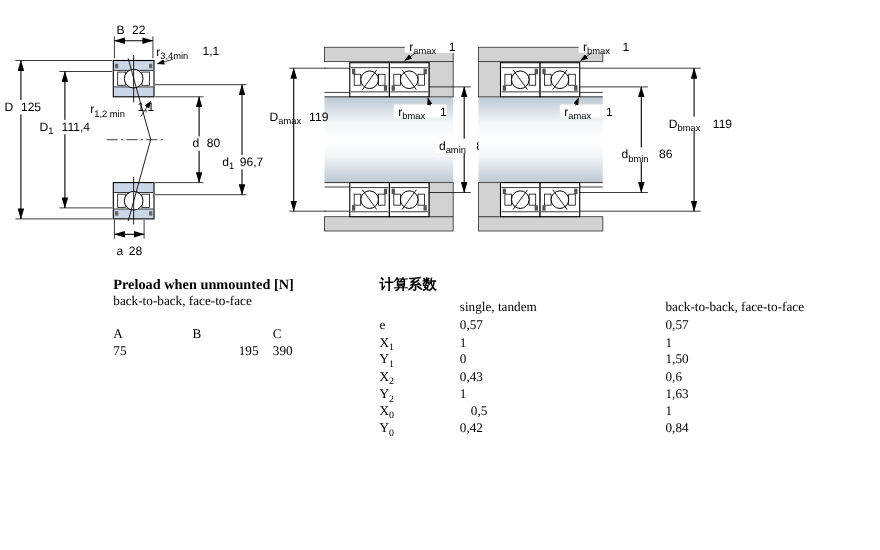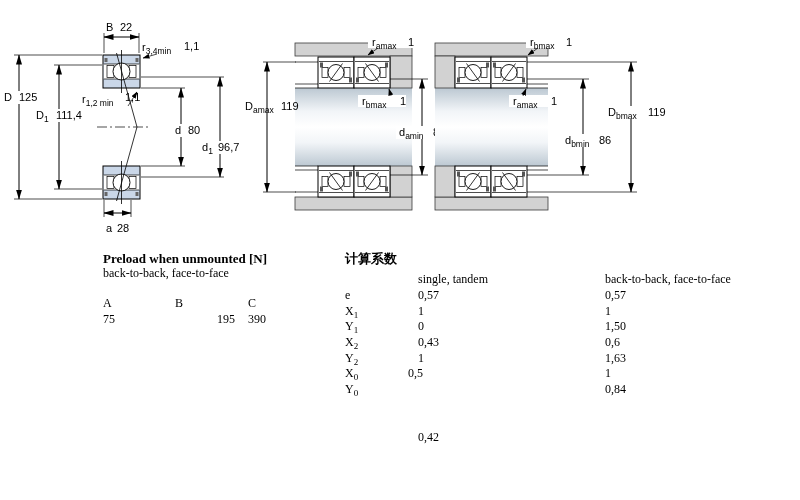--- a/index.html
+++ b/index.html
@@ -271,21 +271,21 @@
 
   <span class="st" style="left:345px;top:335px;"><span>X</span><sub>2</sub></span>
   <span class="st" style="left:418px;top:335px;">0,43</span>
   <span class="st" style="left:605px;top:335px;">0,6</span>
 
   <span class="st" style="left:345px;top:351px;"><span>Y</span><sub>2</sub></span>
   <span class="st" style="left:418px;top:351px;">1</span>
   <span class="st" style="left:605px;top:351px;">1,63</span>
 
   <span class="st" style="left:345px;top:366px;"><span>X</span><sub>0</sub></span>
-  <span class="st" style="left:408px;top:366px;">0,5</span>
+  <span class="st" style="left:428px;top:366px;">0,5</span>
   <span class="st" style="left:605px;top:366px;">1</span>
 
   <span class="st" style="left:345px;top:382px;"><span>Y</span><sub>0</sub></span>
-  <span class="st" style="left:418px;top:382px;margin-top:48px;">0,42</span>
+  <span class="st" style="left:418px;top:382px;">0,42</span>
   <span class="st" style="left:605px;top:382px;">0,84</span>
 </div>
 
 </div>
 
 </body></html>

